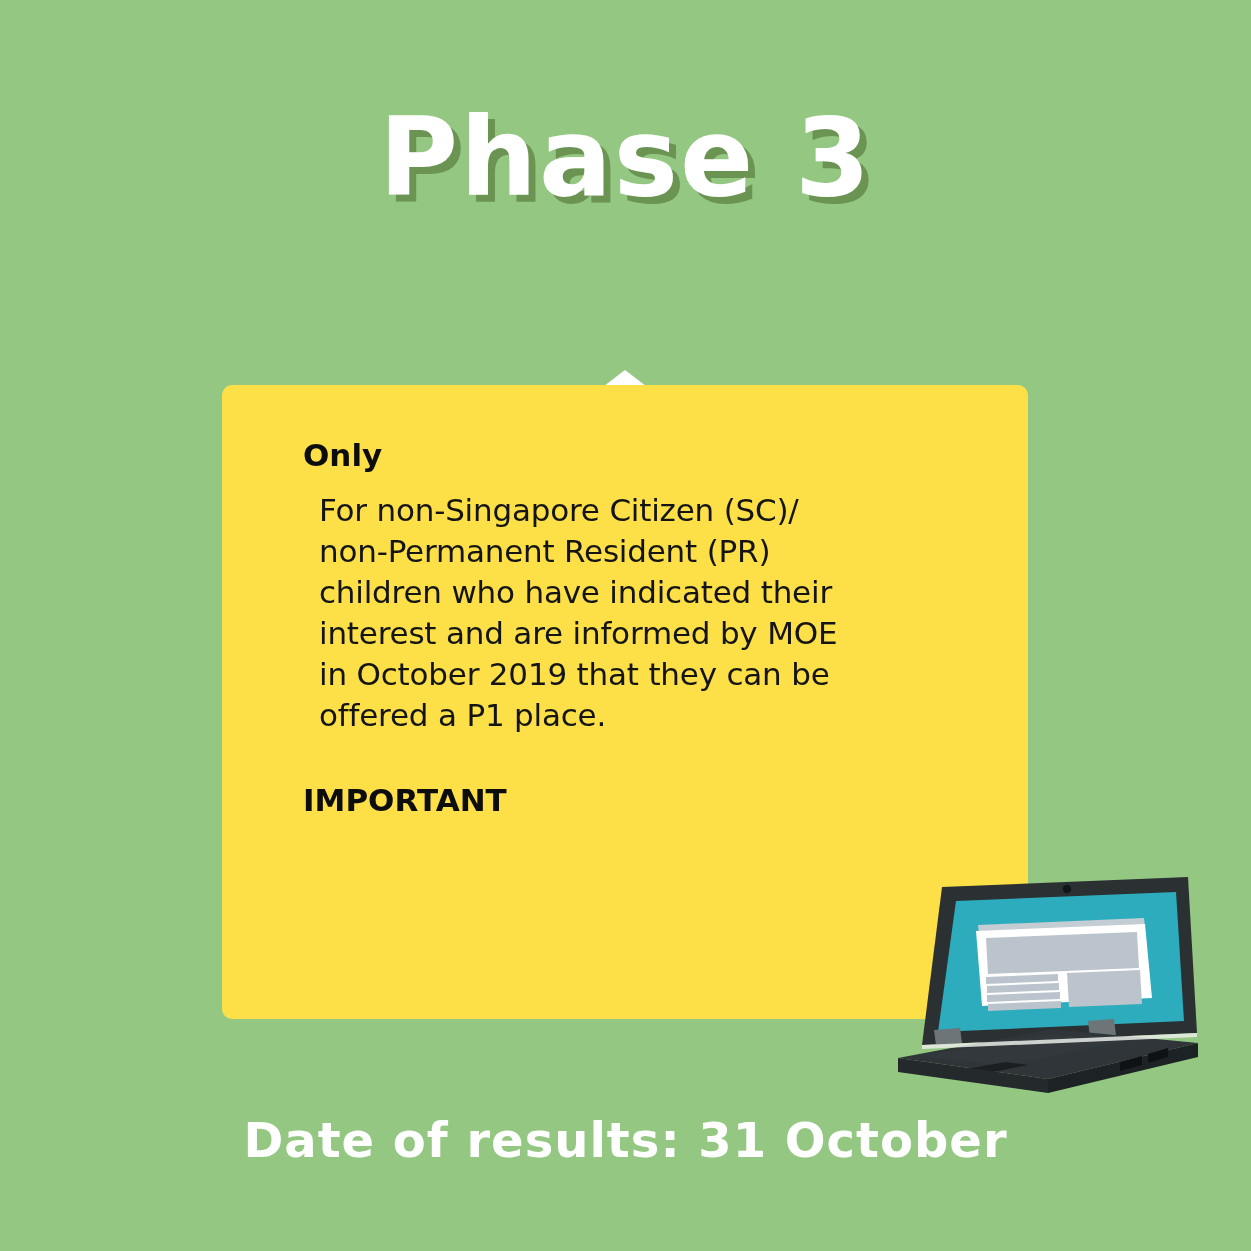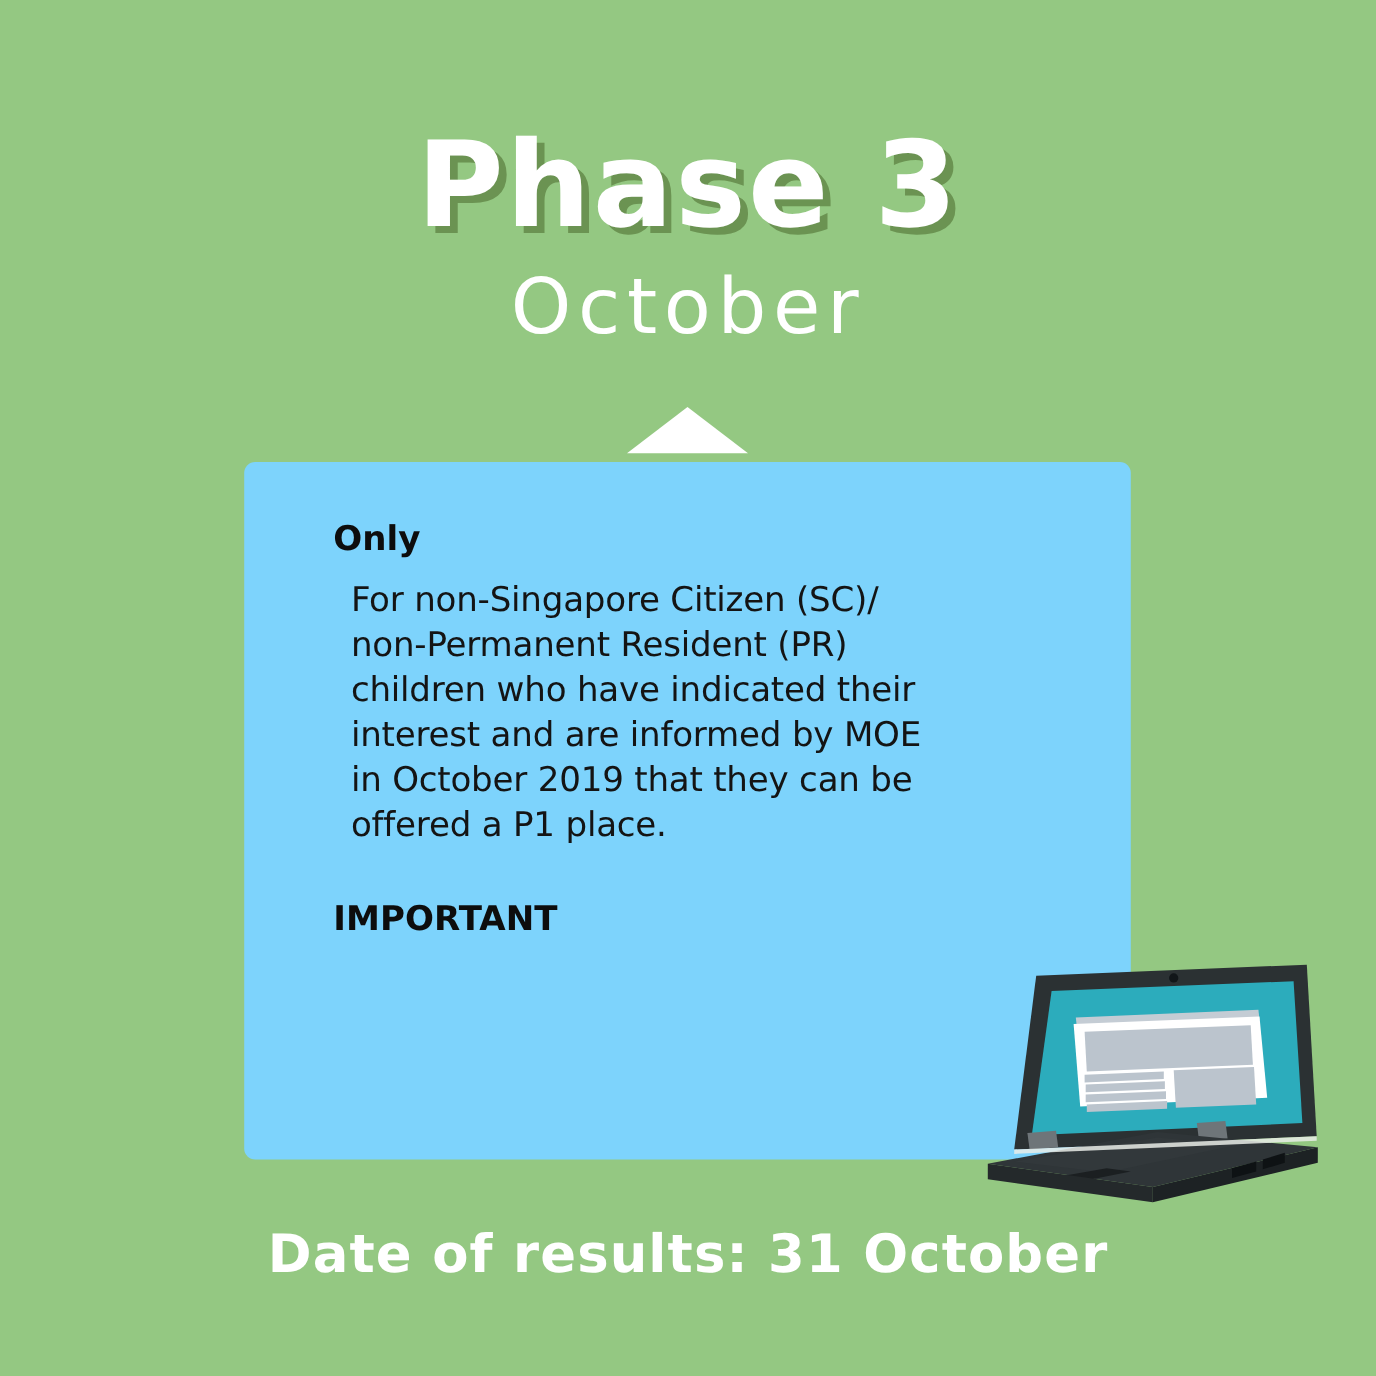--- a/index.html
+++ b/index.html
@@ -31,21 +31,21 @@
   }
 
   .phase-title {
     font-family: "DejaVu Sans", sans-serif;
     font-size: 108px;
     font-weight: bold;
     color: #ffffff;
     letter-spacing: 2px;
     line-height: 1.05;
     text-shadow: 7px 7px 0 #6b9352;
-    margin: 12px;
+    margin: 1px;
     padding: 0;
   }
 
   .month-title {
     font-family: "DejaVu Sans", sans-serif;
     font-size: 70px;
     font-weight: normal;
     color: #ffffff;
     letter-spacing: 6px;
     line-height: 1.15;
@@ -61,24 +61,24 @@
     width: 0;
     height: 0;
     border-left: 55px solid transparent;
     border-right: 55px solid transparent;
     border-bottom: 42px solid #ffffff;
   }
 
   .card {
     position: absolute;
     left: 222px;
-    top: 420px;
+    top: 385px;
     width: 806px;
     height: 634px;
-    background: #7dd3fc;
+    background: #fde047;
     border-radius: 10px;
     box-sizing: border-box;
     padding: 52px 60px 0 81px;
   }
 
   .card-section { margin: 0; }
   .card-section.second { margin-top: 46px; }
 
   .lede {
     font-family: "DejaVu Sans", sans-serif;
@@ -125,21 +125,20 @@
   }
   .laptop svg { display: block; width: 410px; height: 245px; }
 </style>
 </head>
 <body>
 
 <div id="poster">
 
   <div class="heading-block">
     <div class="phase-title">Phase 3</div>
-    <div class="month-title">October</div>
   </div>
 
   <div class="bubble-pointer"></div>
 
   <div class="card">
 
     <div class="card-section">
       <div class="lede">Only</div>
       <div class="body-text">For non-Singapore Citizen (SC)/
 non-Permanent Resident (PR)

